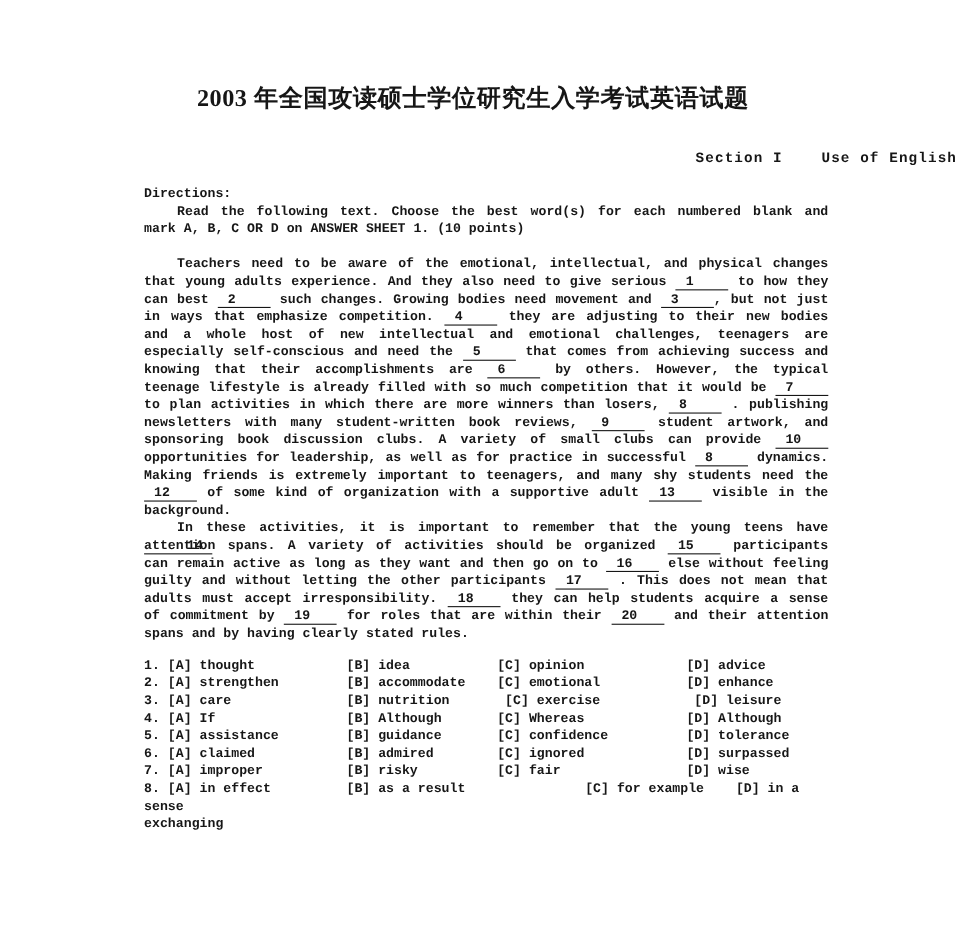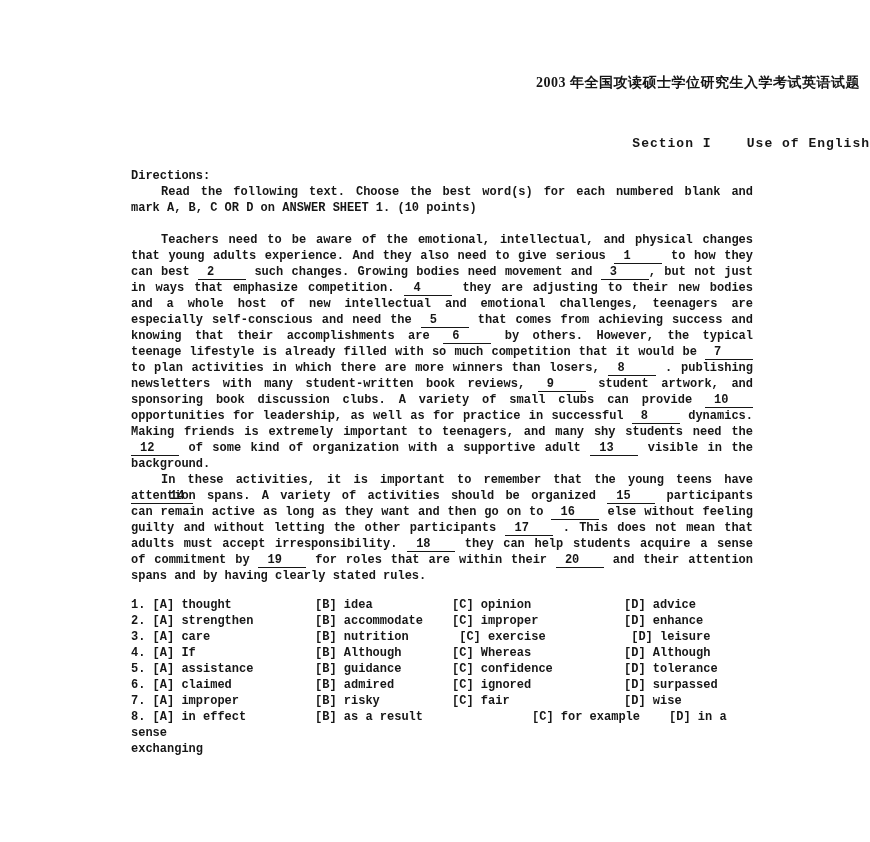--- a/index.html
+++ b/index.html
@@ -10,24 +10,24 @@
     height:842px;
     background:#ffffff;
     overflow:hidden;
     color:#161616;
   }
   .title{
     position:absolute;
     top:74px;
     left:0;
     width:860px;
-    text-align:right;
+    text-align:center;
     font-family:"Liberation Serif", serif;
     font-weight:bold;
-    font-size:14px;
+    font-size:22px;
     letter-spacing:0.5px;
     white-space:pre;
   }
   .section-heading{
     position:absolute;
     top:136px;
     left:0;
     width:870px;
     text-align:right;
     font-family:"Liberation Mono", monospace;
@@ -121,21 +121,21 @@
         <div class="tline">attention spans. A variety of activities should be organized <span class="blank">15</span> participants</div>
         <div class="tline">can remain active as long as they want and then go on to <span class="blank">16</span> else without feeling</div>
         <div class="tline">guilty and without letting the other participants <span class="blank">17</span> . This does not mean that</div>
         <div class="tline">adults must accept irresponsibility. <span class="blank">18</span> they can help students acquire a sense</div>
         <div class="tline">of commitment by <span class="blank">19</span> for roles that are within their <span class="blank">20</span> and their attention</div>
         <div class="tline nojust">spans and by having clearly stated rules.</div>
       </div>
 
     <div id="options" class="options">
         <div class="opt-row"><span class="c0">1. [A] thought</span><span class="c1">[B] idea</span><span class="c2">[C] opinion</span><span class="c3">[D] advice</span></div>
-        <div class="opt-row"><span class="c0">2. [A] strengthen</span><span class="c1">[B] accommodate</span><span class="c2">[C] improper</span><span class="c3">[D] enhance</span></div>
+        <div class="opt-row"><span class="c0">2. [A] strengthen</span><span class="c1">[B] accommodate</span><span class="c2">[C] emotional</span><span class="c3">[D] enhance</span></div>
         <div class="opt-row"><span class="c0">3. [A] care</span><span class="c1">[B] nutrition</span><span class="c2"> [C] exercise</span><span class="c3"> [D] leisure</span></div>
         <div class="opt-row"><span class="c0">4. [A] If</span><span class="c1">[B] Although</span><span class="c2">[C] Whereas</span><span class="c3">[D] Although</span></div>
         <div class="opt-row"><span class="c0">5. [A] assistance</span><span class="c1">[B] guidance</span><span class="c2">[C] confidence</span><span class="c3">[D] tolerance</span></div>
         <div class="opt-row"><span class="c0">6. [A] claimed</span><span class="c1">[B] admired</span><span class="c2">[C] ignored</span><span class="c3">[D] surpassed</span></div>
         <div class="opt-row"><span class="c0">7. [A] improper</span><span class="c1">[B] risky</span><span class="c2">[C] fair</span><span class="c3">[D] wise</span></div>
         <div class="opt-row wide"><span class="c0">8. [A] in effect</span><span class="c1">[B] as a result</span><span class="c2">[C] for example</span><span class="c3">[D] in a</span></div>
         <div class="tline nojust">sense</div>
         <div class="tline nojust">exchanging</div>
       </div>
   </div>

